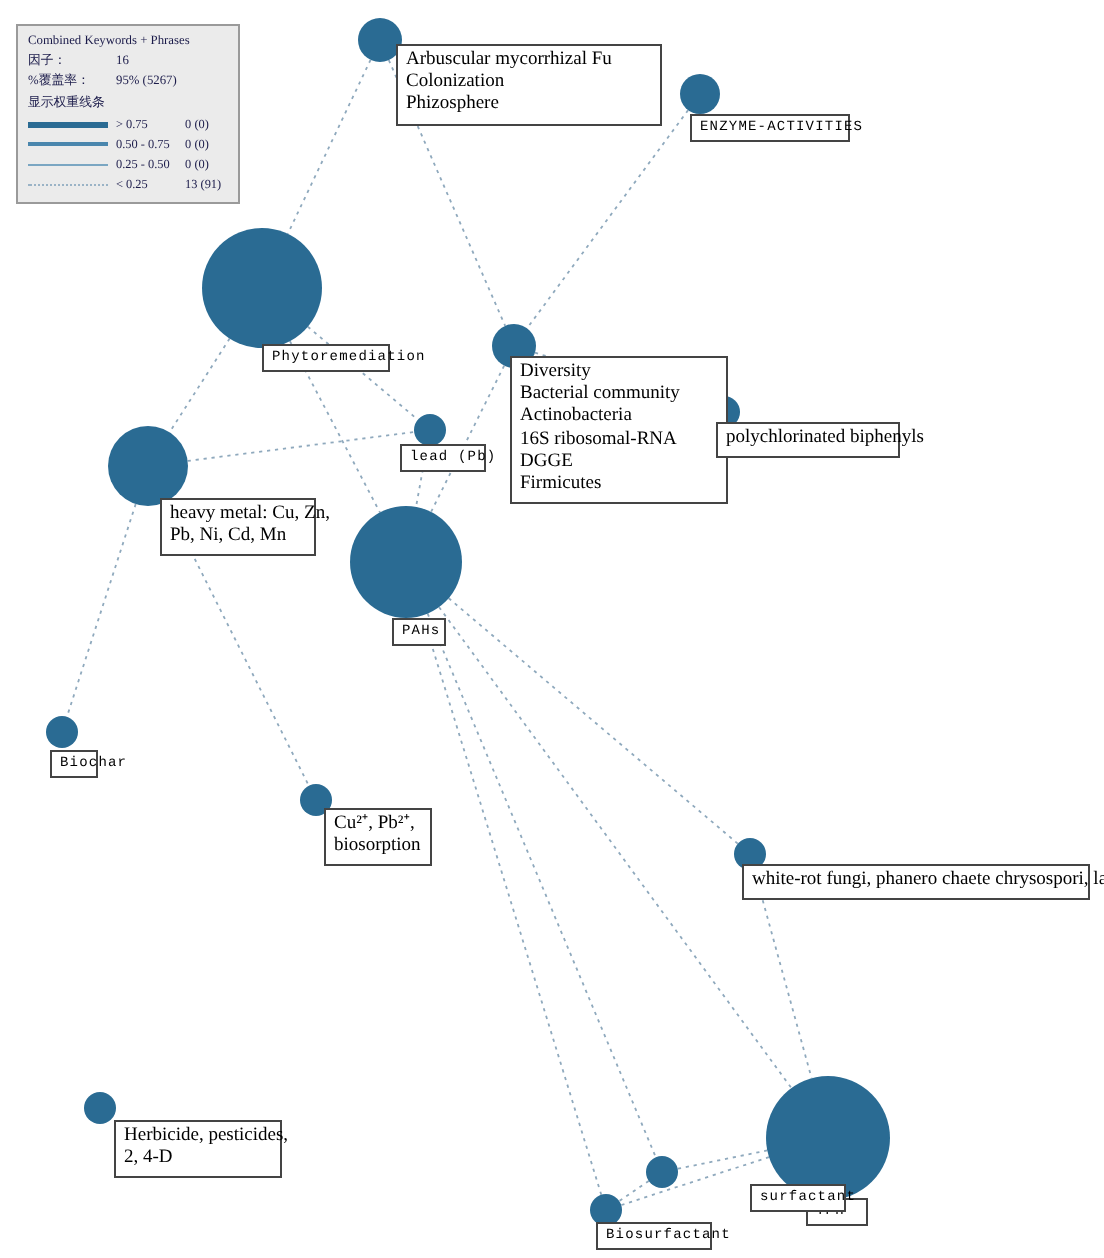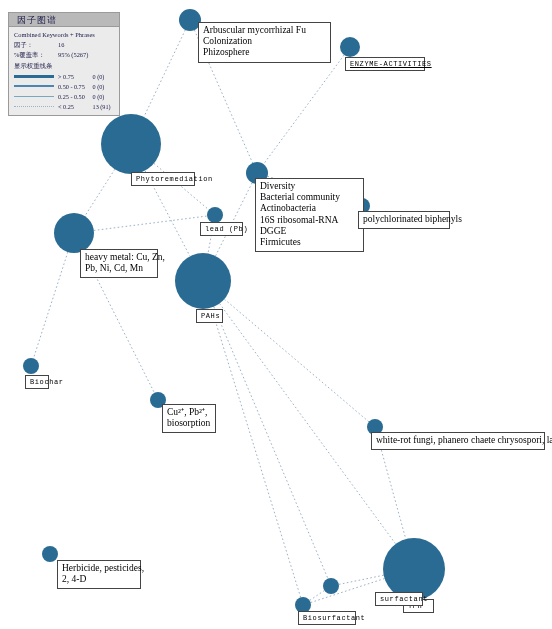--- a/index.html
+++ b/index.html
@@ -164,21 +164,21 @@
       <div class="node" style="left: 367px; top: 419px; width: 16px; height: 16px; background: rgb(42, 107, 147);"></div>
       <div class="node" style="left: 42px; top: 546px; width: 16px; height: 16px; background: rgb(42, 107, 147);"></div>
       <div class="node" style="left: 383px; top: 538px; width: 62px; height: 62px; background: rgb(42, 107, 147);"></div>
       <div class="node" style="left: 323px; top: 578px; width: 16px; height: 16px; background: rgb(42, 107, 147);"></div>
       <div class="node" style="left: 295px; top: 597px; width: 16px; height: 16px; background: rgb(42, 107, 147);"></div>
     </div>
   <div id="labels-layer">
       <div class="label serif" style="left: 198px; top: 22px; width: 133px; min-height: 40px; border-color: rgb(68, 68, 68);">Arbuscular mycorrhizal Fu
 Colonization
 Phizosphere</div>
-      <div class="label mono" style="left: 345px; top: 57px; width: 80px; min-height: 11px; border-color: rgb(68, 68, 68); text-decoration: underline;">ENZYME-ACTIVITIES</div>
+      <div class="label mono" style="left: 345px; top: 57px; width: 80px; min-height: 11px; border-color: rgb(68, 68, 68);">ENZYME-ACTIVITIES</div>
       <div class="label mono" style="left: 131px; top: 172px; width: 64px; min-height: 11px; border-color: rgb(68, 68, 68);">Phytoremediation</div>
       <div class="label serif" style="left: 255px; top: 178px; width: 109px; min-height: 72px; border-color: rgb(68, 68, 68);">Diversity
 Bacterial community
 Actinobacteria
 16S ribosomal-RNA
 DGGE
 Firmicutes</div>
       <div class="label serif" style="left: 358px; top: 211px; width: 92px; min-height: 13px; border-color: rgb(68, 68, 68);">polychlorinated biphenyls</div>
       <div class="label mono" style="left: 200px; top: 222px; width: 43px; min-height: 11px; border-color: rgb(68, 68, 68);">lead (Pb)</div>
       <div class="label serif" style="left: 80px; top: 249px; width: 78px; min-height: 28px; border-color: rgb(68, 68, 68);">heavy metal: Cu, Zn,
@@ -189,21 +189,20 @@
 biosorption</div>
       <div class="label serif" style="left: 371px; top: 432px; width: 174px; min-height: 14px; border-color: rgb(68, 68, 68);">white-rot fungi, phanero chaete chrysospori, laccase</div>
       <div class="label serif" style="left: 57px; top: 560px; width: 84px; min-height: 28px; border-color: rgb(68, 68, 68);">Herbicide, pesticides,
 2, 4-D</div>
       <div class="label mono" style="left: 403px; top: 599px; width: 31px; min-height: 11px; border-color: rgb(68, 68, 68);">TPH</div>
       <div class="label mono" style="left: 331px; top: 592px; width: 48px; min-height: 11px; border-color: rgb(68, 68, 68); margin-left: 44px;">surfactant</div>
       <div class="label mono" style="left: 298px; top: 611px; width: 58px; min-height: 11px; border-color: rgb(68, 68, 68);">Biosurfactant</div>
     </div>
 
   <div id="legend">
-    <div id="legend-title">因子图谱</div>
     <div id="legend-body">
       <div class="legend-line">Combined Keywords + Phrases</div>
       <div class="legend-kv">
         <span class="k">因子：</span>
         <span class="v">16</span>
       </div>
       <div class="legend-kv">
         <span class="k">%覆盖率：</span>
         <span class="v">95% (5267)</span>
       </div>

